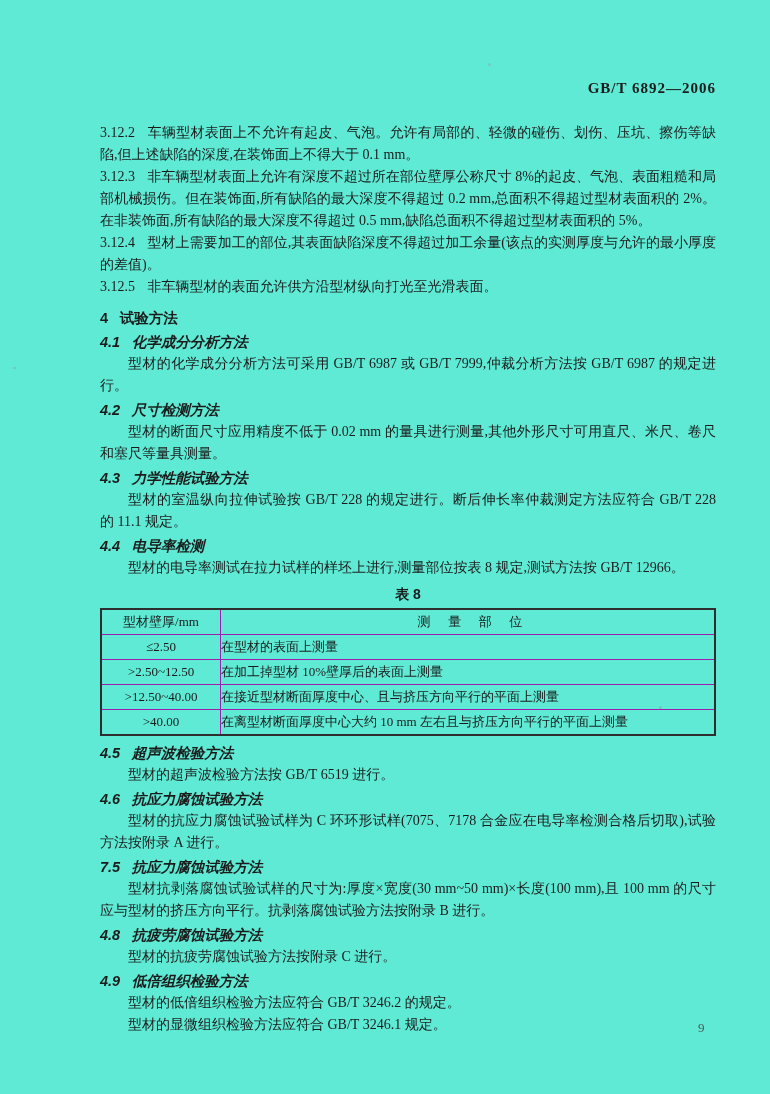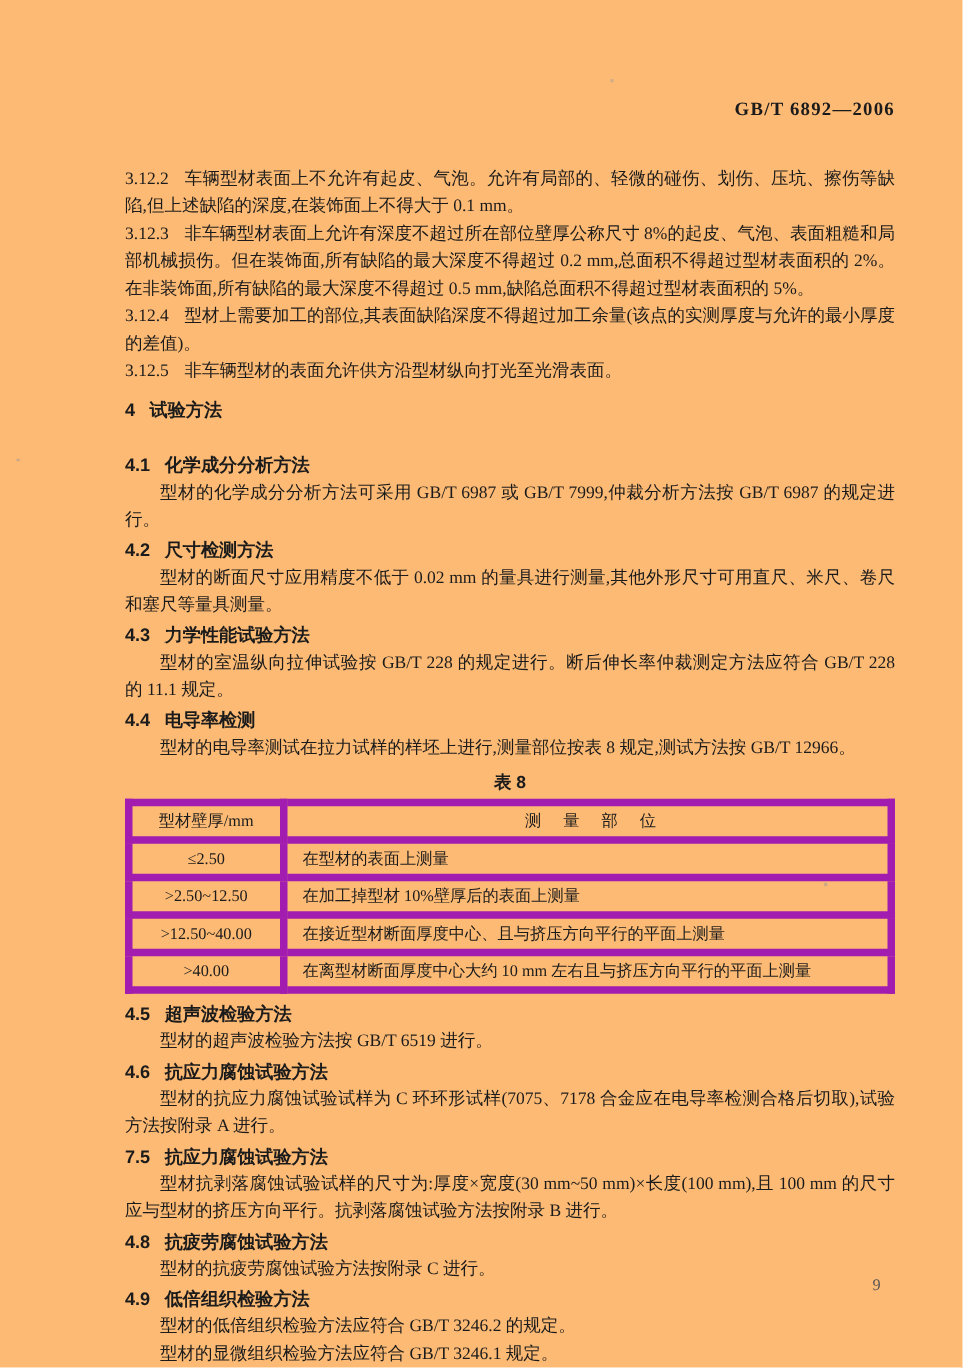--- a/index.html
+++ b/index.html
@@ -1,38 +1,38 @@
 <!DOCTYPE html>
 <html><head>
 <meta charset="utf-8">
 <style>
   html,body{margin:0;padding:0;background:#ffffff;}
-  .page{position:relative;width:770px;height:1094px;background:#fdba74;overflow:hidden;
+  .page{position:relative;width:770px;height:1094px;background:#5eead4;overflow:hidden;
         font-family:"Liberation Serif","DejaVu Serif",serif;color:#1b1b1b;}
   .header{position:absolute;top:80px;left:100px;width:616px;text-align:right;
           font-weight:700;font-size:15px;letter-spacing:1px;}
-  .content{position:absolute;top:125px;left:100px;width:616px;
+  .content{position:absolute;top:114px;left:100px;width:616px;
            font-size:14px;line-height:22px;text-align:justify;padding-top:8px;}
   p{margin:0;}
   .clause{margin:0;}
   .cnum{margin-right:0.9em;white-space:nowrap;}
-  .chapter{margin:9px 0 22px 0;font-weight:700;font-size:14.5px;
+  .chapter{margin:9px 0 2px 0;font-weight:700;font-size:14.5px;
            font-family:"Liberation Sans","DejaVu Sans",sans-serif;}
   .sub{margin:2px 0 0 0;font-weight:700;font-size:14.5px;
-       font-family:"Liberation Sans","DejaVu Sans",sans-serif;}
+       font-family:"Liberation Sans","DejaVu Sans",sans-serif;font-style:italic;}
   .hnum{margin-right:0.8em;white-space:nowrap;}
   .para{margin:0;text-indent:2em;}
   .tbl-title{text-align:center;font-weight:700;margin:5px 0 4px 0;line-height:20px;
              font-family:Liberation Sans, sans-serif;font-size:14px;}
   table.t8{width:616px;border-collapse:collapse;border:2px solid #2e2e2e;
            font-size:13px;line-height:16px;margin:0 0 6px 0;}
-  .t8 th,.t8 td{border:6px solid #a21caf;height:22px;padding:1px 4px;}
+  .t8 th,.t8 td{border:1px solid #a21caf;height:22px;padding:1px 4px;}
   .t8 th{font-weight:400;}
   .t8 .c1{width:110px;text-align:center;}
-  .t8 .c2{text-align:left;padding-left:12px;}
+  .t8 .c2{text-align:left;padding-left:0;}
   .t8 th.c2{text-align:center;letter-spacing:0.55em;padding-left:16px;}
   .pageno{position:absolute;top:1020px;left:698px;font-size:13px;color:#555;}
   .speck{position:absolute;background:#9a9a9a;border-radius:50%;}
   .s1{left:13px;top:367px;width:3px;height:2px;opacity:.55;}
   .s2{left:488px;top:63px;width:3px;height:3px;opacity:.4;}
   .s3{left:659px;top:706px;width:3px;height:3px;opacity:.5;}
 </style>
 </head>
 <body>
 

